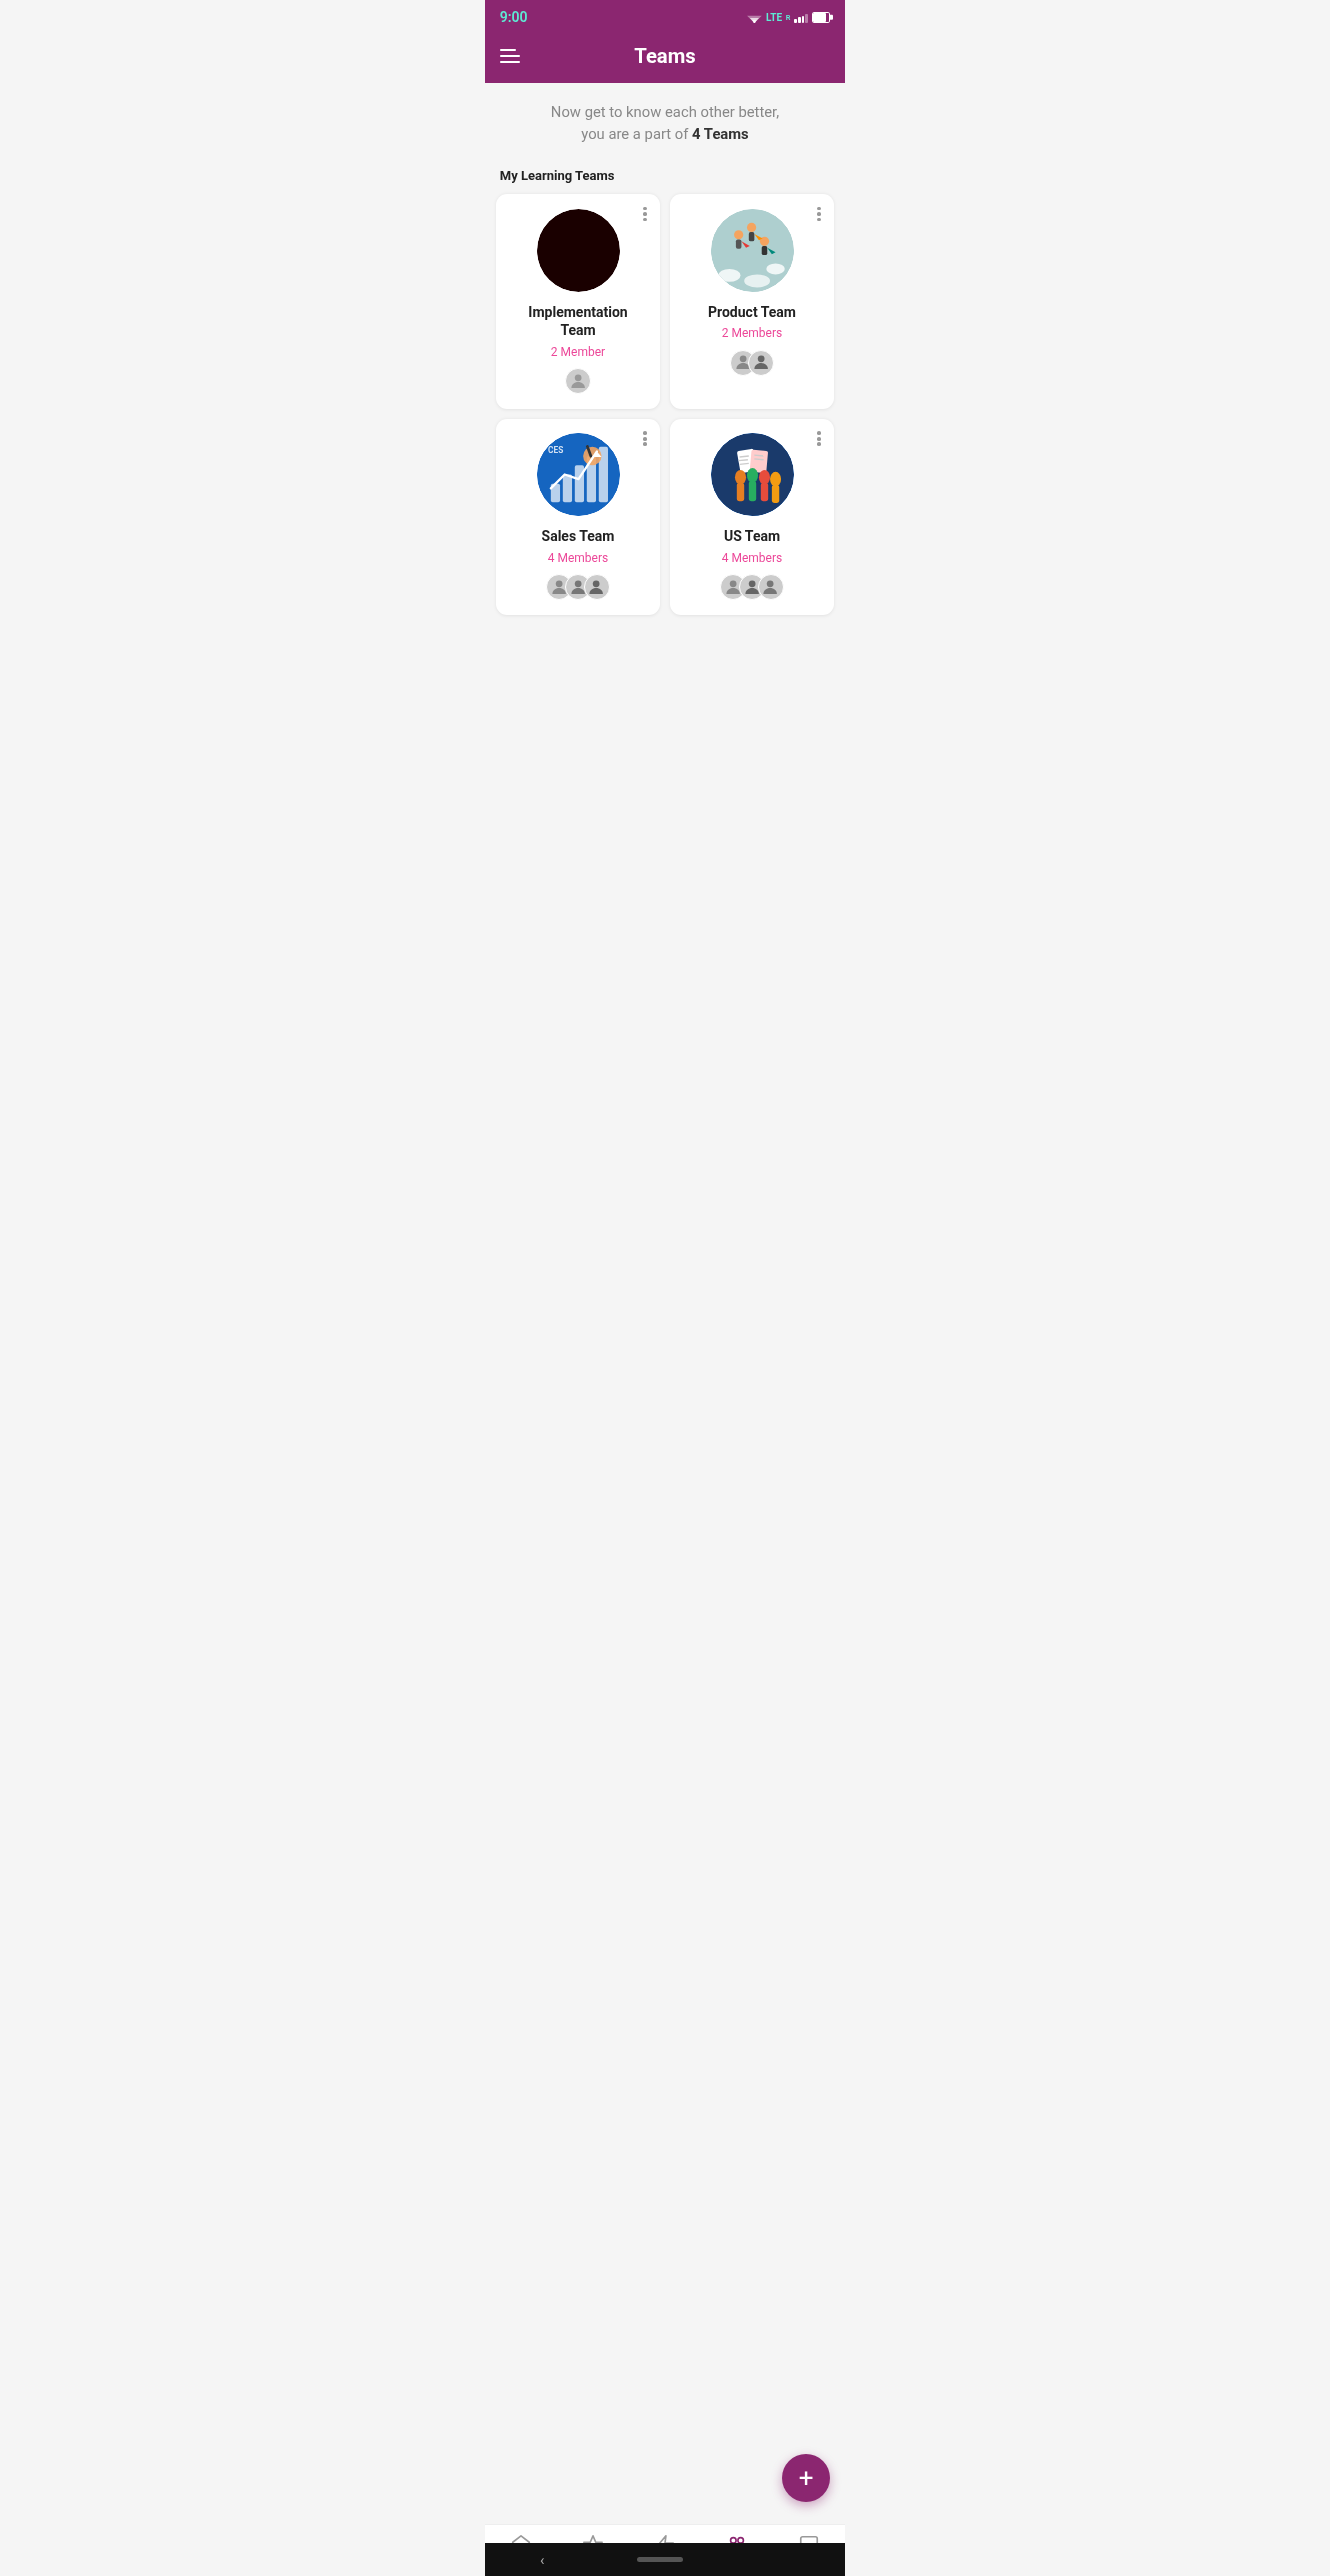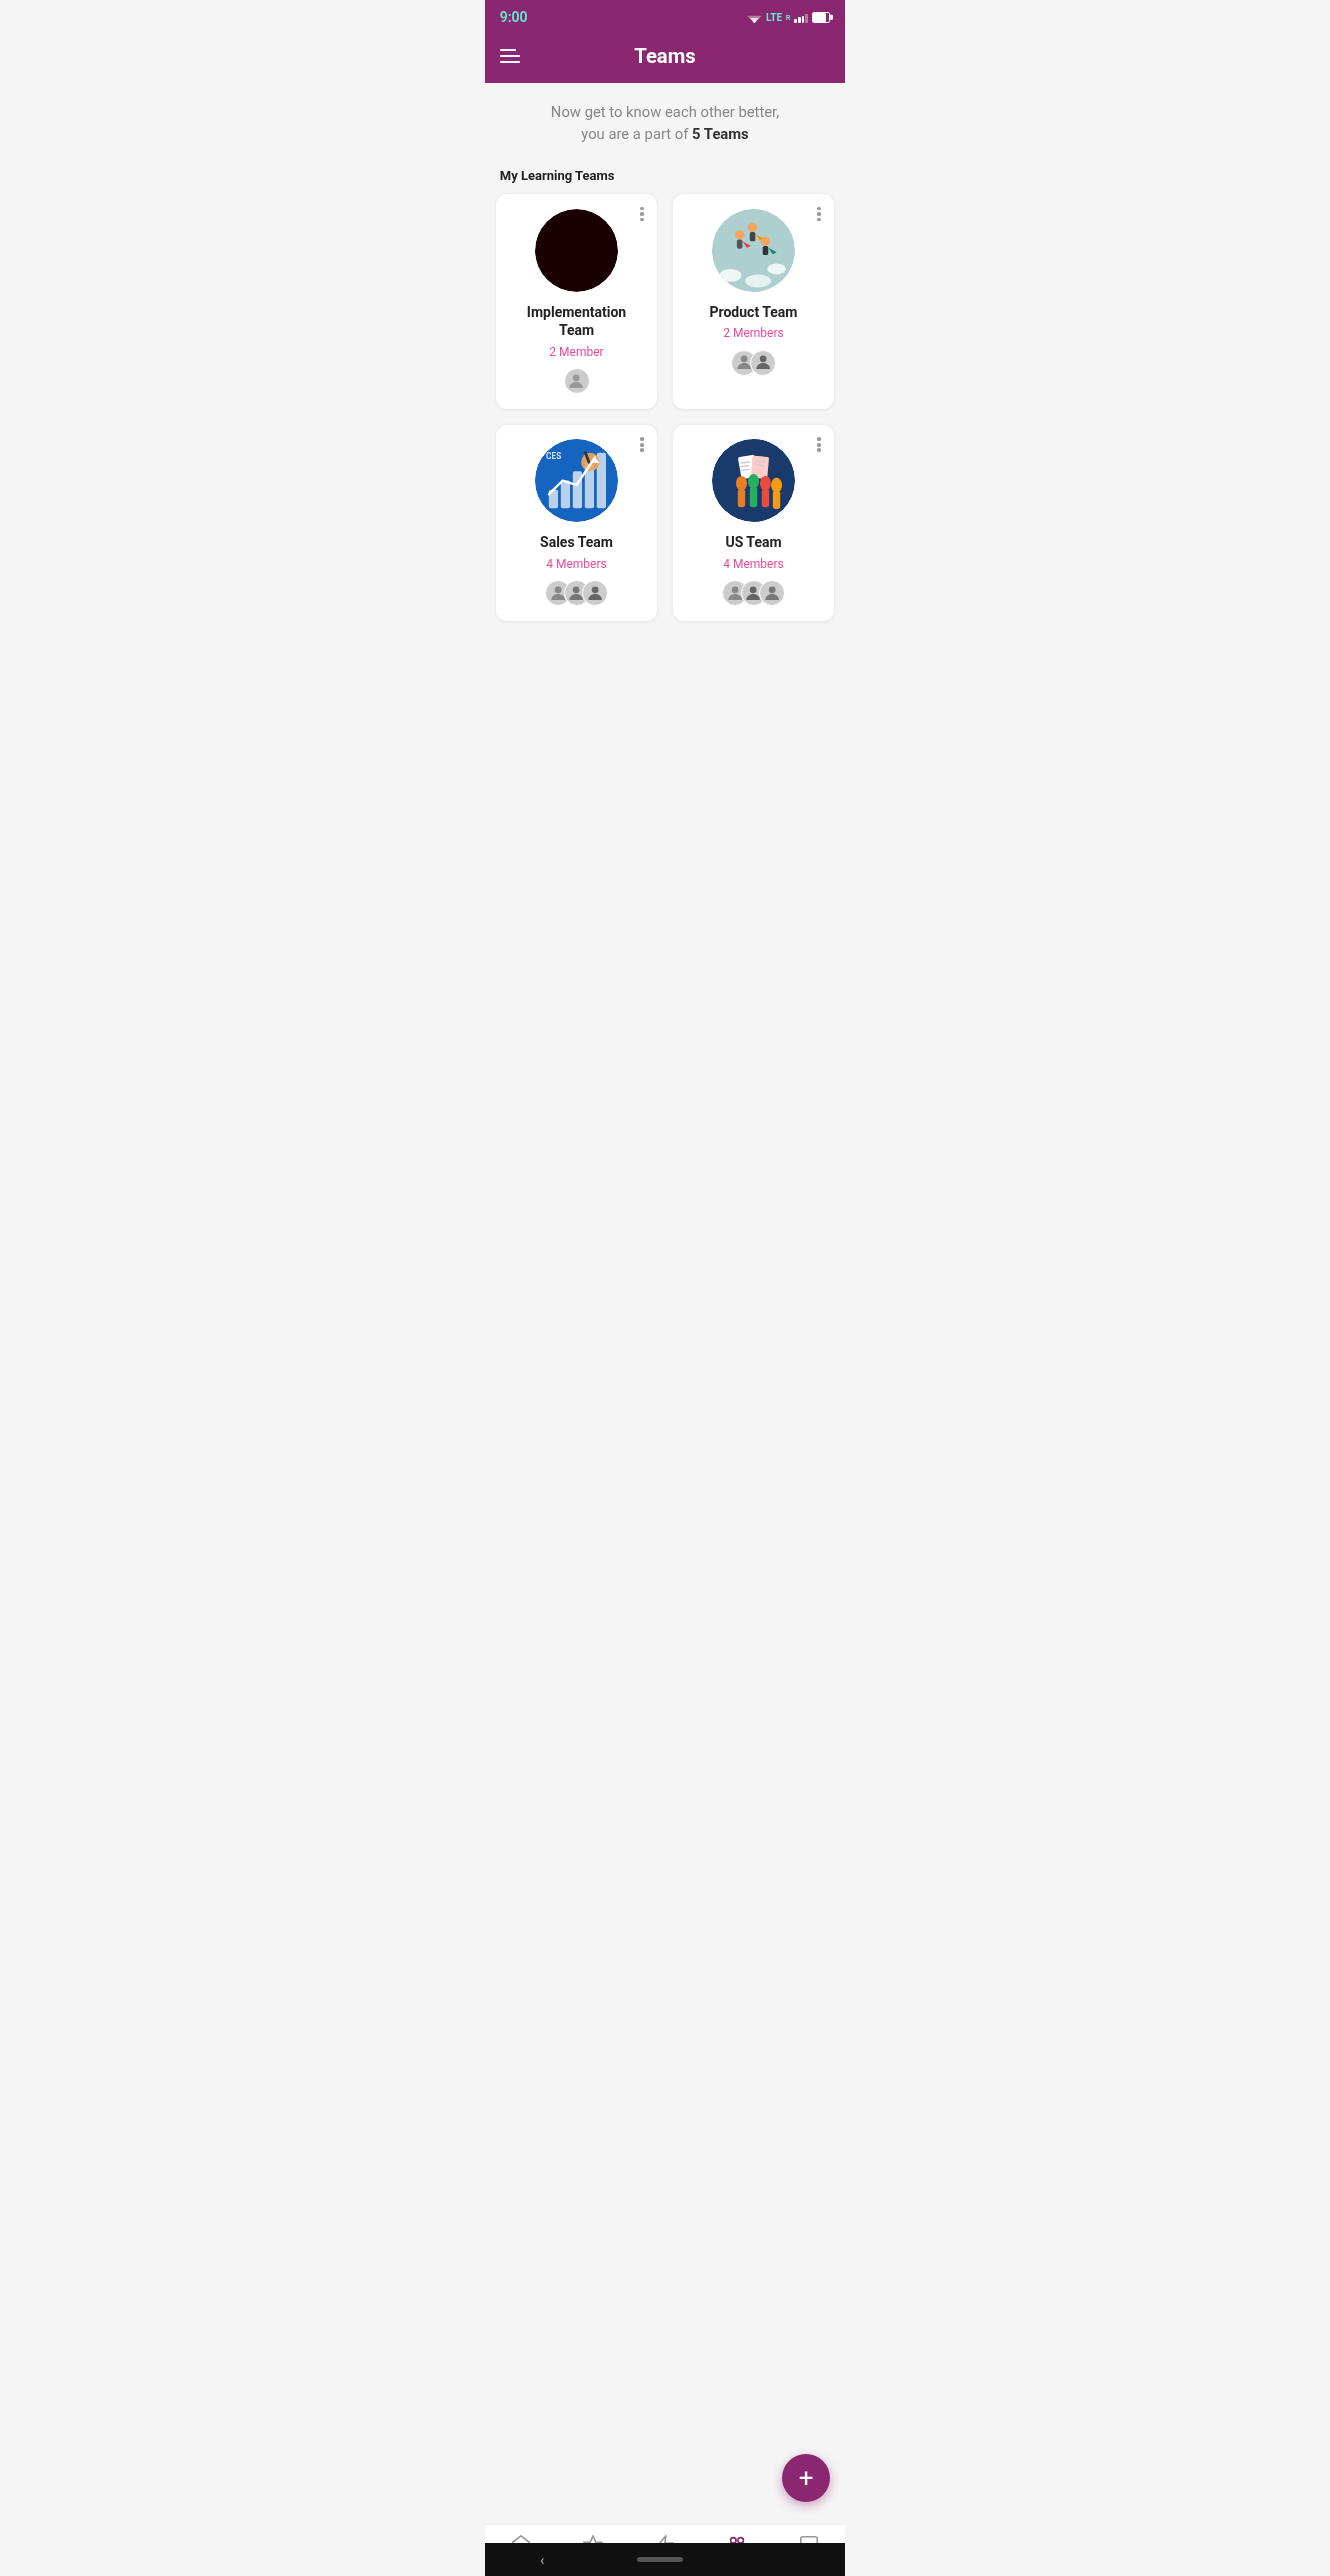--- a/index.html
+++ b/index.html
@@ -157,21 +157,21 @@
       font-size: 13px;
       font-weight: 700;
       color: #222;
       padding: 7.4px 14.8px 11px;
     }
 
     
     .teams-grid {
       display: grid;
       grid-template-columns: 1fr 1fr;
-      gap: 16px;
+      gap: 10px;
       padding: 0 11px 11px;
     }
 
     .team-card {
       background: white;
       border-radius: 11px;
       padding: 14.8px 11px;
       position: relative;
       box-shadow: 0 0.9px 3.7px rgba(0,0,0,0.08);
       display: flex;
@@ -412,21 +412,21 @@
       <span></span>
       <span></span>
     </div>
     <span class="header-title">Teams</span>
   </div>
 
 
   <div class="intro-text">
     <p>
       <span>Now get to know each other better,</span><br>
-      <span>you are a part of </span><strong>5 Teams</strong>
+      <span>you are a part of </span><strong>4 Teams</strong>
     </p>
   </div>
 
   <div class="section-title">My Learning Teams</div>
 
   <div class="teams-grid">
 
     <div class="team-card">
       <div class="more-btn">
         <span></span>

